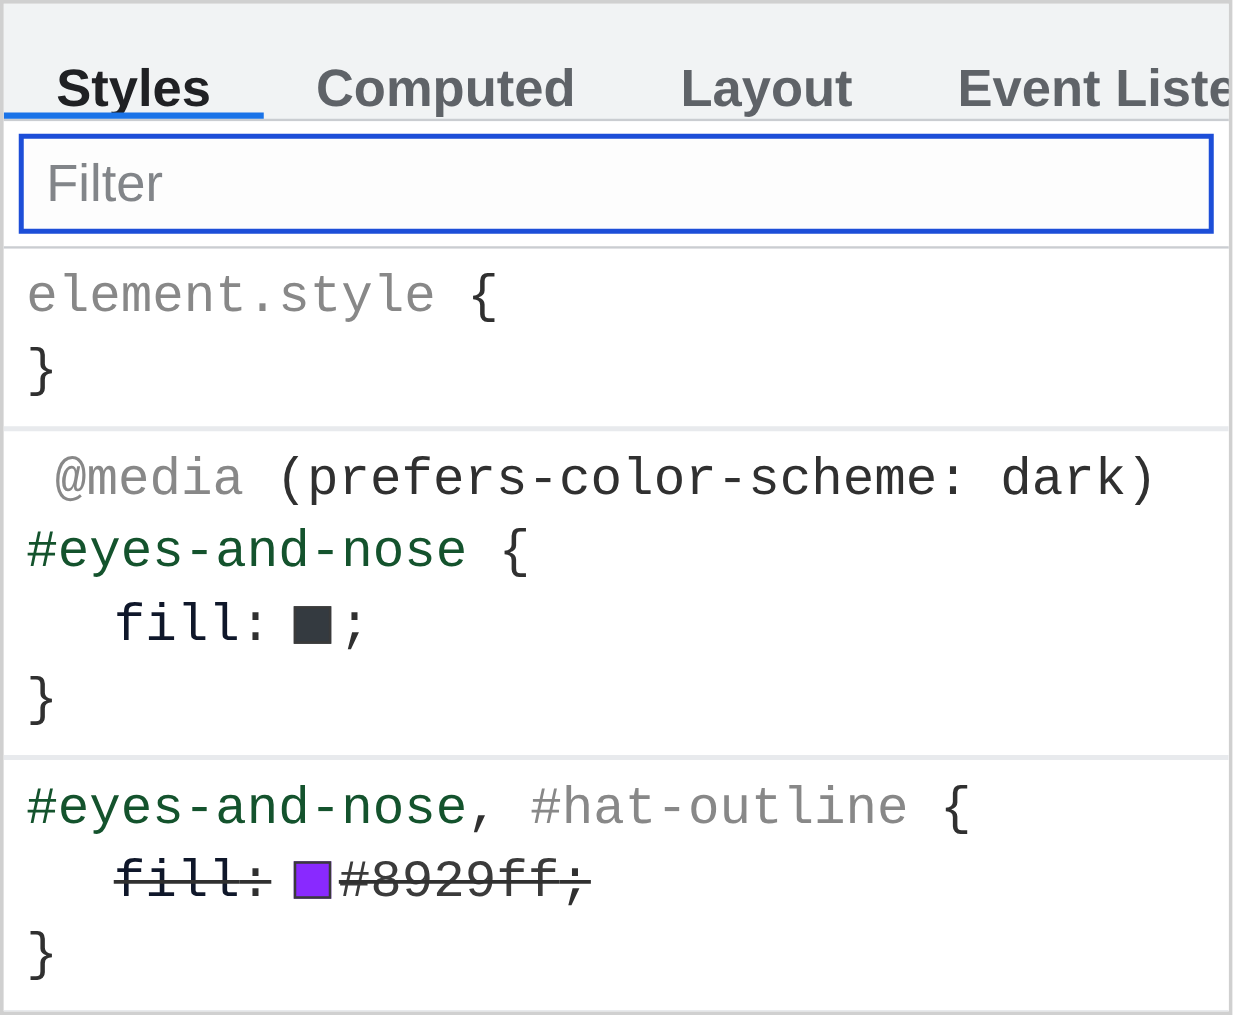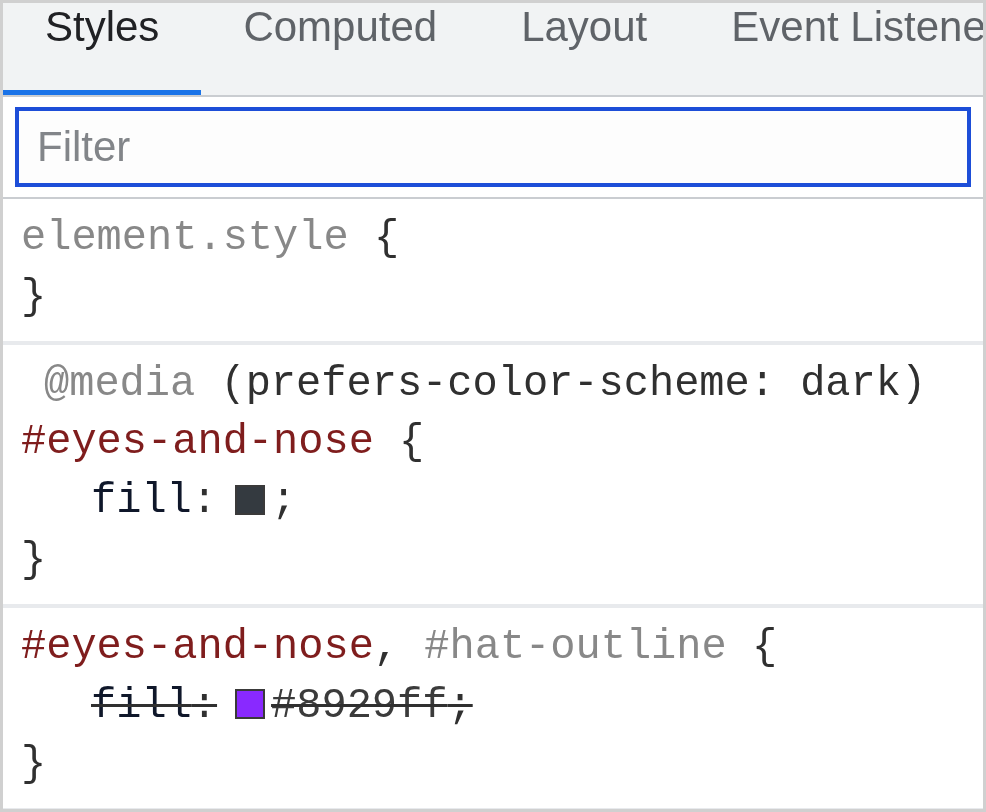--- a/index.html
+++ b/index.html
@@ -26,27 +26,27 @@
     display: flex;
     height: 94px;
     background: #f1f3f4;
     border-bottom: 2px solid #cacdd1;
     overflow: hidden;
     align-items: stretch;
   }
   .tab {
     padding: 0 42px;
     display: flex;
-    align-items: flex-start;
+    align-items: flex-end;
     font-size: 42px;
     color: #5f6368;
     cursor: pointer;
     white-space: nowrap;
     position: relative;
-    font-weight: 400;
+    font-weight: 700;
   }
   .tab.active {
     color: #202124;
   }
   .tab.active::after {
     content: "";
     position: absolute;
     left: 0;
     right: 0;
     bottom: -2px;
@@ -82,21 +82,21 @@
     padding: 10px 18px 14px 18px;
     font-family: Menlo, Consolas, "Courier New", monospace;
     font-size: 42px;
     line-height: 1.4;
     color: #303030;
   }
   .selector-dimmed {
     color: #888888;
   }
   .selector {
-    color: #7f1d1d;
+    color: #14532d;
   }
   .media-at {
     color: #888888;
     margin-left: 23px;
   }
   .media-cond {
     color: #303030;
   }
   .brace {
     color: #303030;

